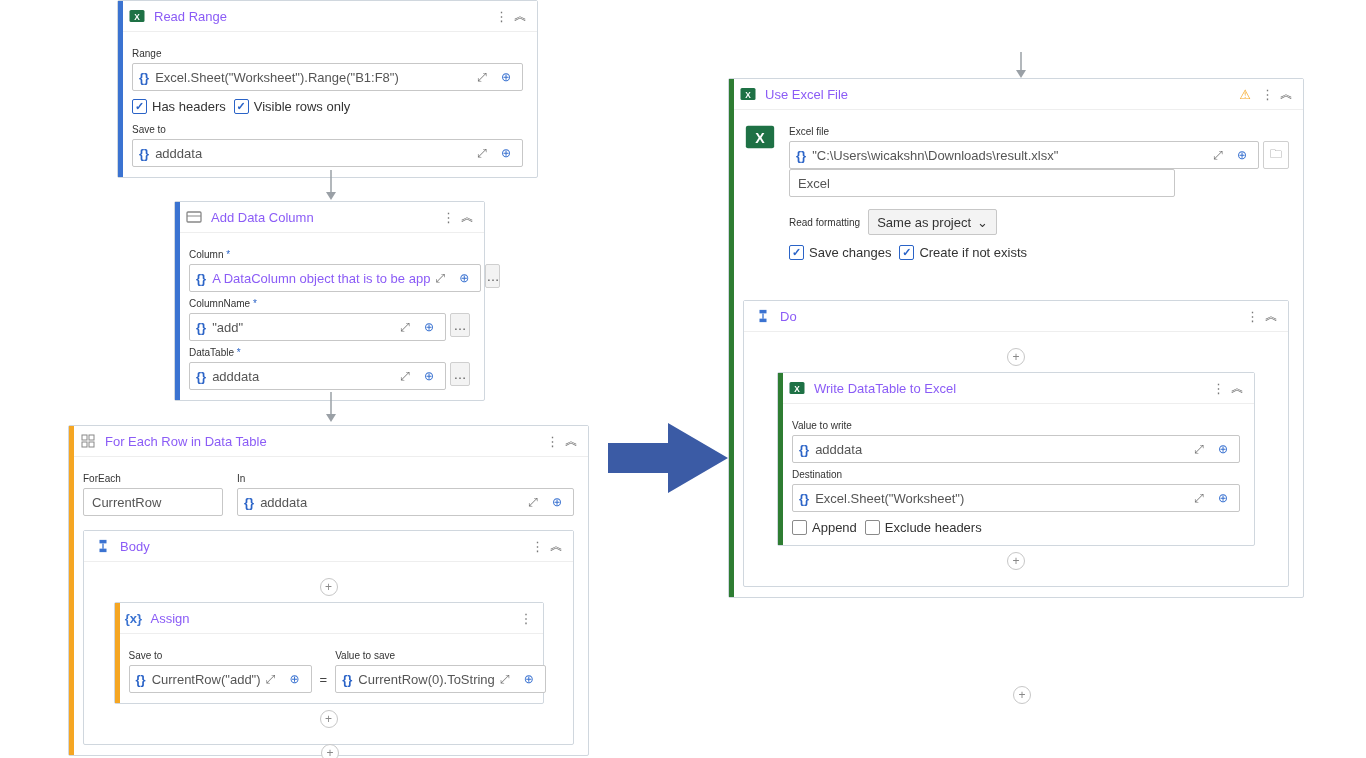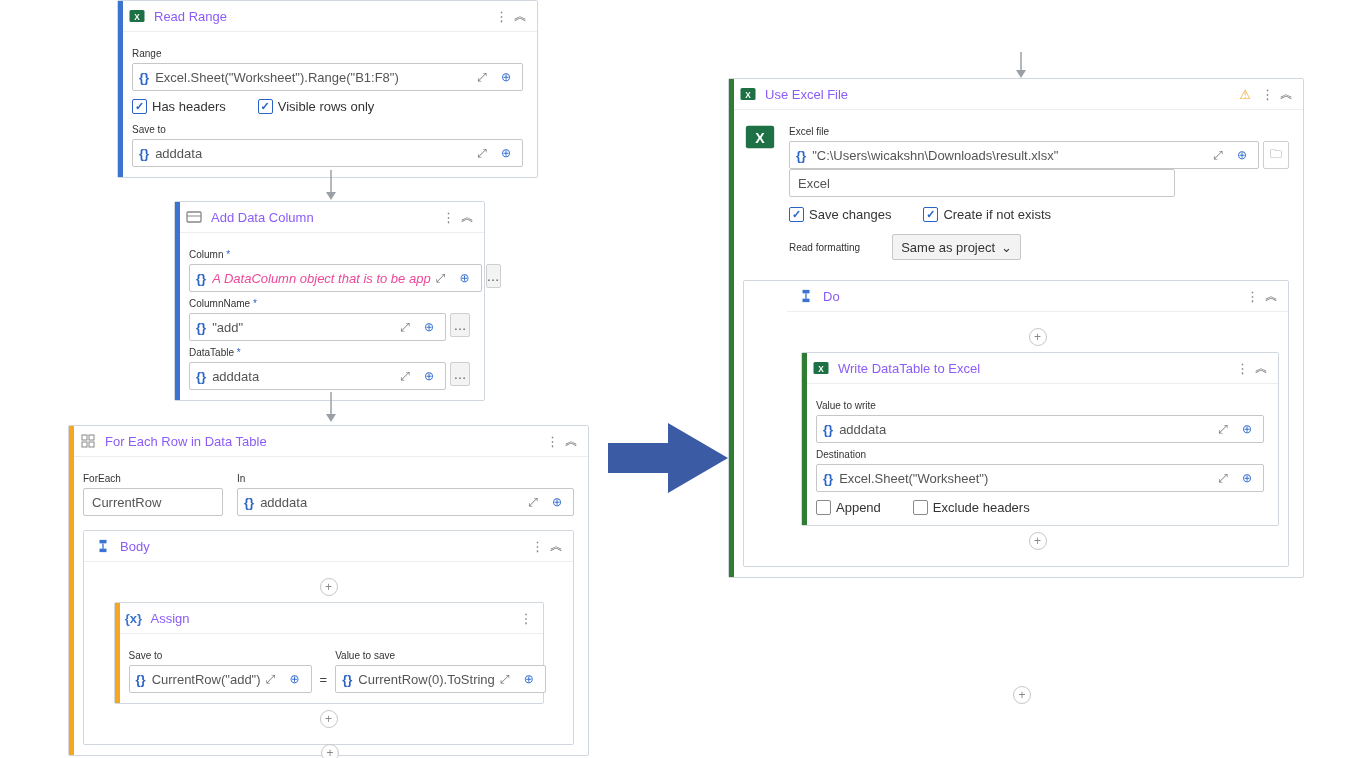--- a/index.html
+++ b/index.html
@@ -36,36 +36,36 @@
     border: 1px solid #c7c7c7;
     border-radius: 2px;
     padding: 3px 6px;
     height: 28px;
     background: #fff;
   }
   .expr-input .braces {
     color: #2a63c7; font-weight: bold; margin-right: 6px;
   }
   .expr-input .value { flex: 1; color: #555; font-style: normal; white-space: nowrap; overflow: hidden; text-overflow: ellipsis;}
-  .expr-input .value.placeholder { color: #ec4899; font-style: italic; }
+  .expr-input .value.placeholder { color: #8b5cf6; }
   .expr-input .actions { display: flex; align-items: center; gap: 4px; }
   .sq-btn {
     width: 20px; height: 20px; border: 1px solid #cfcfcf;
     display: inline-flex; align-items: center; justify-content: center;
     color: #3b73d1; font-size: 12px; cursor: pointer; background: #fff; border-radius: 2px;
   }
   .sq-btn.grey { color: #777; }
   .sq-btn.noborder { border: none; }
   .ellipsis-btn {
     width: 20px; height: 24px; border: 1px solid #cfcfcf;
     display: inline-flex; align-items: center; justify-content: center;
     color: #555; margin-left: 4px; cursor: pointer; background: #f3f3f3; border-radius: 2px;
   }
 
-  .flex-row { display: flex; gap: 32px; align-items: center; }
+  .flex-row { display: flex; gap: 8px; align-items: center; }
   .checkbox { display: inline-flex; align-items: center; gap: 5px; }
   .checkbox .box {
     width: 15px; height: 15px; border: 1px solid #2a63c7; border-radius: 2px;
     display: inline-flex; align-items: center; justify-content: center;
     background: #fff;
   }
   .checkbox.checked .box::after { content: "✓"; color: #2a63c7; font-size: 11px; font-weight: bold; }
   .checkbox.unchecked .box { border-color: #8a8a8a; }
 
   .arrow-connector {
@@ -365,41 +365,41 @@
             <span class="actions">
               <span class="sq-btn grey noborder">⤢</span>
               <span class="sq-btn noborder">⊕</span>
             </span>
           </div>
           <span class="sq-btn grey" style="width:26px;height:28px;">🗀</span>
         </div>
         <div class="plain-input" style="width:386px;">
             <span>Excel</span>
           </div>
+        <div class="flex-row" style="margin-top:12px;">
+          <span class="field-label" style="margin:0;">Read formatting</span>
+          <div class="select">
+              <span>Same as project</span>
+              <span>⌄</span>
+            </div>
+        </div>
         <div class="flex-row" style="margin-top:10px;">
           <label class="checkbox checked">
               <span class="box"></span>
               <span>Save changes</span>
             </label>
           <label class="checkbox checked">
               <span class="box"></span>
               <span>Create if not exists</span>
             </label>
         </div>
-        <div class="flex-row" style="margin-top:12px;">
-          <span class="field-label" style="margin:0;">Read formatting</span>
-          <div class="select">
-              <span>Same as project</span>
-              <span>⌄</span>
-            </div>
-        </div>
-      </div>
-    </div>
-
-    <div class="activity" style="position:relative; margin-top:20px;padding-left:43px;">
+      </div>
+    </div>
+
+    <div class="activity" style="position:relative; margin-top:40px;">
       <div class="header">
         <span class="icon">
           <svg viewBox="0 0 16 16" width="14" height="14">
               <rect x="4" y="1" width="8" height="4" fill="#3b73d1"></rect>
               <rect x="4" y="11" width="8" height="4" fill="#3b73d1"></rect>
               <line x1="8" y1="5" x2="8" y2="11" stroke="#3b73d1" stroke-width="1.5"></line>
             </svg>
         </span>
         <span class="title">Do</span>
         <span class="spacer"></span>

